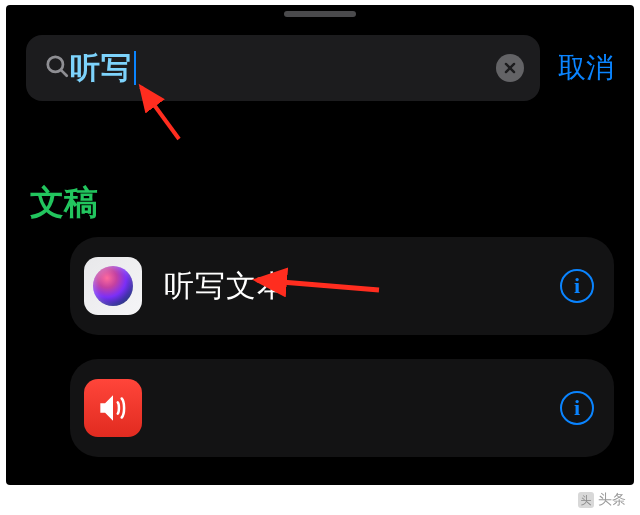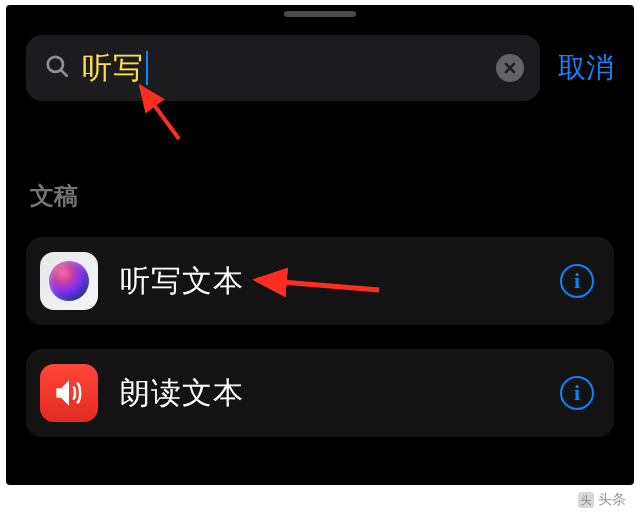--- a/index.html
+++ b/index.html
@@ -48,24 +48,23 @@
     height: 66px;
     background: #1c1c1e;
     border-radius: 16px;
     display: flex;
     align-items: center;
     padding: 0 18px;
     position: relative;
   }
   .search-icon { color: #8e8e93; flex-shrink: 0; }
   .search-text {
-    color: #fde047;
+    color: #7dd3fc;
     font-size: 30px;
-    margin-left: 12px;
-    font-weight: 400;
+    font-weight: 700;
     letter-spacing: 1px;
   }
   .caret {
     width: 2px;
     height: 34px;
     background: #0a84ff;
     margin-left: 2px;
   }
   .clear-btn {
     position: absolute;
@@ -81,39 +80,40 @@
   }
   .cancel-btn {
     color: #0a84ff;
     font-size: 28px;
     font-weight: 400;
   }
   .section-title {
     position: absolute;
     top: 175px;
     left: 24px;
-    color: #737373;
-    font-size: 24px;
+    color: #22c55e;
+    font-size: 34px;
     font-weight: 600;
   }
   .list {
     position: absolute;
     top: 232px;
     left: 20px;
     right: 20px;
   }
   .list-item {
-    height: 88px;
+    height: 98px;
     background: #131314;
-    border-radius: 16px;
+    border-radius: 28px;
     display: flex;
     align-items: center;
     padding: 0 22px 0 14px;
     margin-bottom: 24px;
     position: relative;
+    margin-left: 44px;
   }
   .app-icon {
     width: 58px;
     height: 58px;
     border-radius: 14px;
     flex-shrink: 0;
     display: flex;
     align-items: center;
     justify-content: center;
   }
@@ -218,21 +218,20 @@
       </div>
 
       <div class="list-item">
         <div class="app-icon icon-speak">
           <svg width="38" height="38" viewBox="0 0 24 24" fill="#fff">
               <path d="M4 9v6h3l5 5V4L7 9H4z"></path>
               <path d="M15 8.5c1 1 1 6 0 7" stroke="#fff" stroke-width="1.6" fill="none" stroke-linecap="round"></path>
               <path d="M17.5 6c2 2 2 10 0 12" stroke="#fff" stroke-width="1.6" fill="none" stroke-linecap="round"></path>
             </svg>
         </div>
-        <span class="item-label">朗读文本</span>
         <span class="info-btn">
           <span>i</span>
         </span>
       </div>
 
     </div>
 
     <svg class="arrow arrow1" width="60" height="70">
       <defs>
           <marker id="ah1" markerWidth="8" markerHeight="8" refX="6" refY="3" orient="auto">

